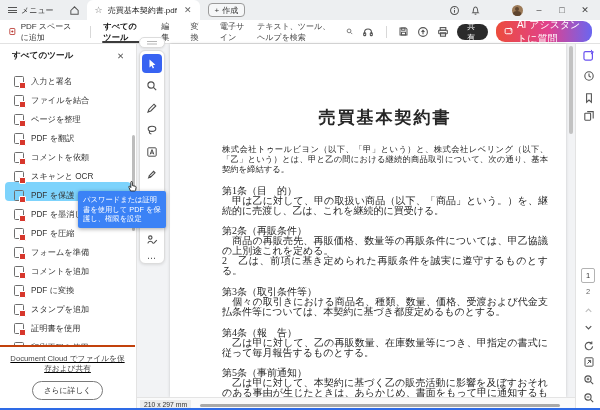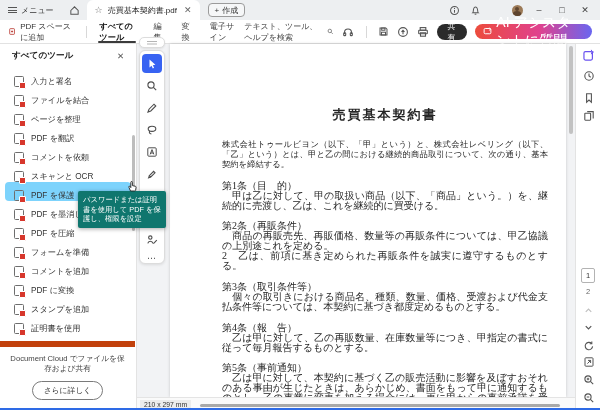--- a/index.html
+++ b/index.html
@@ -30,43 +30,43 @@
   
   #toolbar { position:absolute; left:0; top:20px; width:600px; height:24px; background:#fff; border-bottom:1px solid #e2e2e2; display:flex; align-items:center;justify-content:center; }
   .addspace { display:flex; align-items:center; gap:4px; font-size:8px; color:#333; padding:0 6px 0 8px; }
   .vdiv { width:1px; height:12px; background:#d8d8d8; margin:0 4px; }
   .nav-tab { font-size:8.2px; color:#444; padding:0 9px; height:23px; display:flex; align-items:center; position:relative; }
   .nav-tab.active { color:#111; font-weight:bold; }
   .nav-tab.active:after { content:""; position:absolute; left:8px; right:8px; bottom:0; height:2px; background:#3b3b3b; border-radius:1px; }
   .tb2-right { margin-left:auto; display:flex; align-items:center; gap:8px; padding-right:8px; }
   .searchbox { display:flex; align-items:center; gap:8px; font-size:8px; color:#444; }
   .pill-share { background:#2b2b2b; color:#fff; font-size:7.8px; border-radius:9px; height:16px; display:flex; align-items:center; padding:0 10px; }
-  .pill-ai { background:linear-gradient(90deg,#ec4c3c,#e0418e 55%,#6a66f0); color:#fff; font-size:14px; border-radius:9px; height:15px; display:flex; align-items:center; gap:4px; padding:0 8px; }
+  .pill-ai { background:linear-gradient(90deg,#ec4c3c,#e0418e 55%,#6a66f0); color:#fff; font-size:10px; border-radius:9px; height:21px; display:flex; align-items:center; gap:4px; padding:0 8px; }
   .ai-glyph { display:inline-flex; }
 
   
   #sidebar { position:absolute; left:0; top:44px; width:137px; height:364px; background:#fff; border-right:1px solid #e3e3e3; }
   .sb-head { display:flex; align-items:center; justify-content:space-between; padding:6px 12px 4px 12px; }
   .sb-title { font-size:8.6px; font-weight:bold; color:#222; }
   .sb-close { font-size:8.5px; color:#555; }
   .sb-list { padding-top:2px; }
   .sb-item { display:flex; align-items:flex-end; gap:7px; height:19px; margin:0 5px; padding:0 0 0 9px; border-radius:4px; font-size:8.2px; color:#333; }
   .sb-item.selected { background:#7dd3fc; }
   .s-ico { position:relative; width:10px; height:11px; border:1px solid #6e6e6e; border-radius:1.5px; flex:none; }
   .s-ico:after { content:""; position:absolute; right:-2.5px; bottom:-2.5px; width:5px; height:5px; background:#d7372c; border:1px solid #fff; border-radius:1px; }
   .sb-scroll { position:absolute; right:1.5px; top:91px; width:3px; height:96px; background:#bdbdbd; border-radius:2px; }
-  .sb-foot { position:absolute; left:0; right:1px; bottom:0; background:#fff; border-top:6px solid #c2410c; padding:7px 8px 8px; text-align:center; }
+  .sb-foot { position:absolute; left:0; right:1px; bottom:0; background:#fff; border-top:2px solid #c2410c; padding:7px 8px 8px; text-align:center;text-decoration:underline; }
   .sb-foot-text { font-size:7.7px; color:#444; line-height:10px; }
   .sb-foot-btn { display:inline-block; margin-top:7px; border:1px solid #7a7a7a; border-radius:10px; padding:3px 11px; font-size:7.8px; color:#333; background:#fff; }
 
   
   #docarea { position:absolute; left:137px; top:44px; width:438px; height:366px; background:#f2f3f5; }
   #page { position:absolute; left:33px; top:0; width:396px; height:353px; background:#fff; box-shadow:0 0 3px rgba(0,0,0,.18); overflow:hidden; }
   .page-inner { padding:62px 18px 0 52px; font-family:"Liberation Serif","DejaVu Serif",serif; color:#262626; }
-  .doc-title { text-align:center; font-size:13px; font-weight:bold; letter-spacing:2px; }
+  .doc-title { text-align:center; font-size:17px; font-weight:bold; letter-spacing:2px; }
   .doc-intro { margin-top:16px; font-size:8.3px; line-height:9.9px; text-align:justify; }
   .doc-sec { margin-top:11px; font-size:10px; line-height:9.9px; }
   .doc-sec .body { white-space:pre-line; text-align:justify; }
   #bottombar { position:absolute; left:0; bottom:0; width:438px; height:13px; background:#fafafa; border-top:1px solid #e4e4e4; }
   .pagesize { position:absolute; left:3px; top:2px; background:#ececec; font-size:6.8px; color:#333; padding:1px 4px; }
   .hthumb { position:absolute; left:63px; top:6px; width:360px; height:2.5px; background:#a9a9a9; border-radius:2px; }
   .vthumb { position:absolute; left:432px; top:2px; width:3.5px; height:88px; background:#c2c2c2; border-radius:2px; }
 
   
   #rail-handle { position:absolute; left:139px; top:37px; width:26px; height:11px; background:#fff; border:1px solid #dcdcdc; border-radius:5px; box-shadow:0 1px 2px rgba(0,0,0,.08); display:flex; align-items:center; justify-content:center; }
@@ -76,21 +76,21 @@
   .rail-btn.sel { background:#3863f2; }
   .rail-more { font-size:9px; color:#555; letter-spacing:1px; margin-top:1px; }
 
   
   #rightrail { position:absolute; right:0; top:44px; width:25px; height:366px; background:#fff; border-left:1px solid #e3e3e3; }
   .rr-btn { position:absolute; left:4.5px; width:16px; height:16px; display:flex; align-items:center; justify-content:center; }
   .pgbox { position:absolute; left:5px; width:14px; height:15px; border:1px solid #b3b3b3; border-radius:2px; background:#fff; font-size:7.5px; color:#333; display:flex; align-items:center; justify-content:center; }
   .pgnum { position:absolute; left:5px; width:14px; text-align:center; font-size:7.5px; color:#666; }
 
   
-  #tooltip { position:absolute; left:78px; top:191px; width:88px; background:#0f766e; color:#fff; font-size:7.3px; line-height:9.6px; padding:4px 5px; border-radius:2px; box-shadow:0 1px 4px rgba(0,0,0,.35); z-index:30; }
+  #tooltip { position:absolute; left:78px; top:191px; width:88px; background:#3b82f6; color:#fff; font-size:7.3px; line-height:9.6px; padding:4px 5px; border-radius:2px; box-shadow:0 1px 4px rgba(0,0,0,.35); z-index:30; }
   #cursor { position:absolute; left:126px; top:179px; z-index:40; }
   #winborder { position:absolute; left:0; bottom:0; width:600px; height:2px; background:#2e6be6; z-index:50; }
 
   svg.ic { display:block; }
 </style>
 </head>
 <body>
 
 <div id="app">
 

